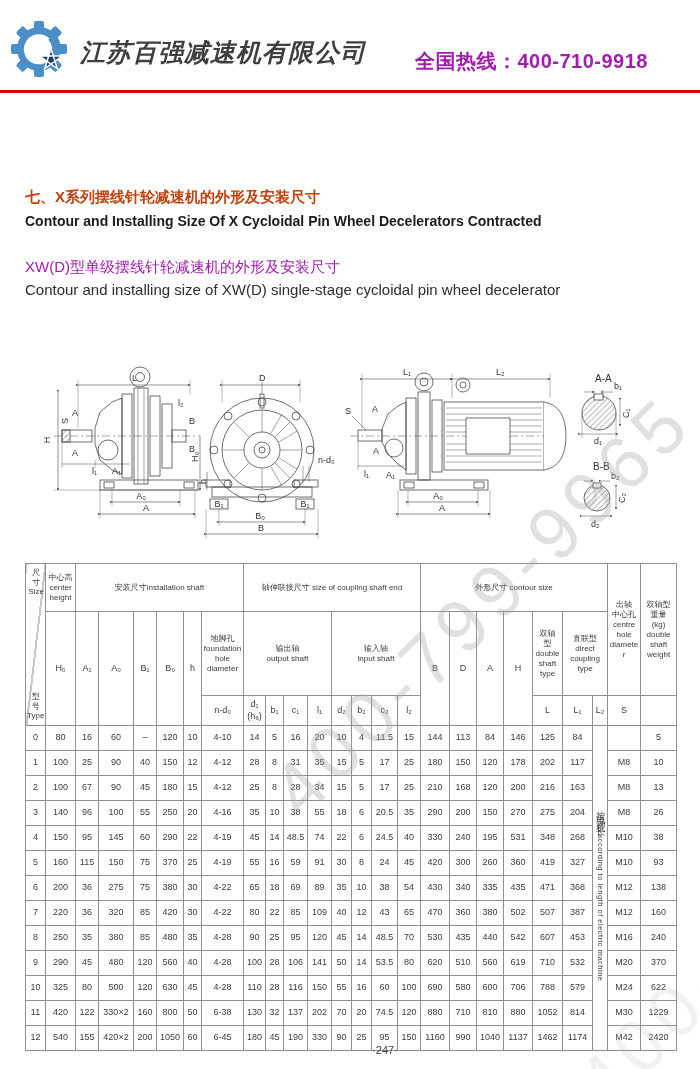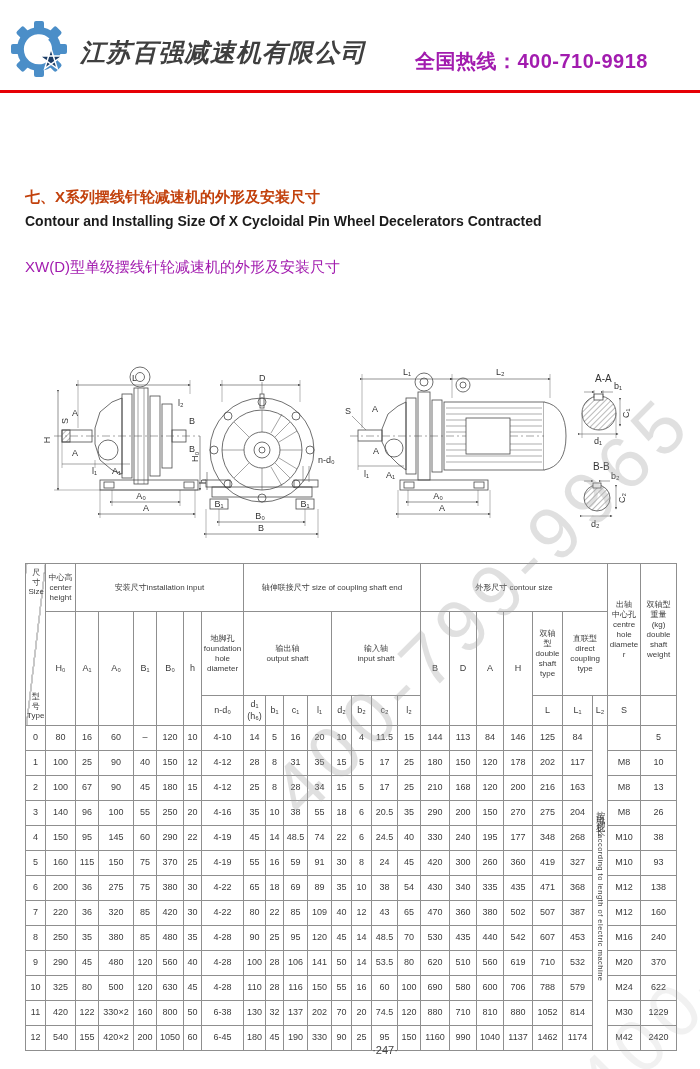--- a/index.html
+++ b/index.html
@@ -71,20 +71,21 @@
       <polygon points="40,26 45,42 31,32 49,32 35,42" fill="#1b3c66" stroke="#fff" stroke-width="1.2" transform="translate(1,6) scale(1.25) translate(-8,-8)"></polygon>
     </svg>
     <div class="company">江苏百强减速机有限公司</div>
     <div class="hotline">全国热线：400-710-9918</div>
   </div>
   <div class="hdr-line"></div>
 
   <div class="t1">七、X系列摆线针轮减速机的外形及安装尺寸</div>
   <div class="t2">Contour and Installing Size Of X Cycloidal Pin Wheel Decelerators Contracted</div>
   <div class="t3">XW(D)型单级摆线针轮减速机的外形及安装尺寸</div>
+  <div class="t4">Contour and installing size of XW(D) single-stage cycloidal pin wheel decelerator</div>
 
   <div class="wm wm1">400-799-9965</div>
   <div class="wm wm2">400-799-9965</div>
 
   <svg class="draw" viewBox="0 0 700 215">
     <defs>
       <pattern id="hatch" width="4" height="4" patternUnits="userSpaceOnUse" patternTransform="rotate(45)">
         <line x1="0" y1="0" x2="0" y2="4" stroke="#777" stroke-width="1"></line>
       </pattern>
       <marker id="ar" markerWidth="8" markerHeight="8" refX="4" refY="2" orient="auto">
@@ -340,21 +341,21 @@
           <span class="c-top">尺
 寸
 Size</span>
           <span class="c-bot">型
 号
 Type</span>
         </th>
         <th>中心高
 center
 height</th>
-        <th colspan="6">安装尺寸installation input</th>
+        <th colspan="6">安装尺寸installation shaft</th>
         <th colspan="8">轴伸联接尺寸 size of coupling shaft end</th>
         <th colspan="7">外形尺寸 contour size</th>
         <th rowspan="2">出轴
 中心孔
 centre
 hole
 diamete
 r</th>
         <th rowspan="2">双轴型
 重量
@@ -529,21 +530,21 @@
           <td>14</td>
           <td>48.5</td>
           <td>74</td>
           <td>22</td>
           <td>6</td>
           <td>24.5</td>
           <td>40</td>
           <td>330</td>
           <td>240</td>
           <td>195</td>
-          <td>177</td>
+          <td>531</td>
           <td>348</td>
           <td>268</td>
           <td>M10</td>
           <td>38</td>
         </tr>
         <tr>
           <td>5</td>
           <td>160</td>
           <td>115</td>
           <td>150</td>

